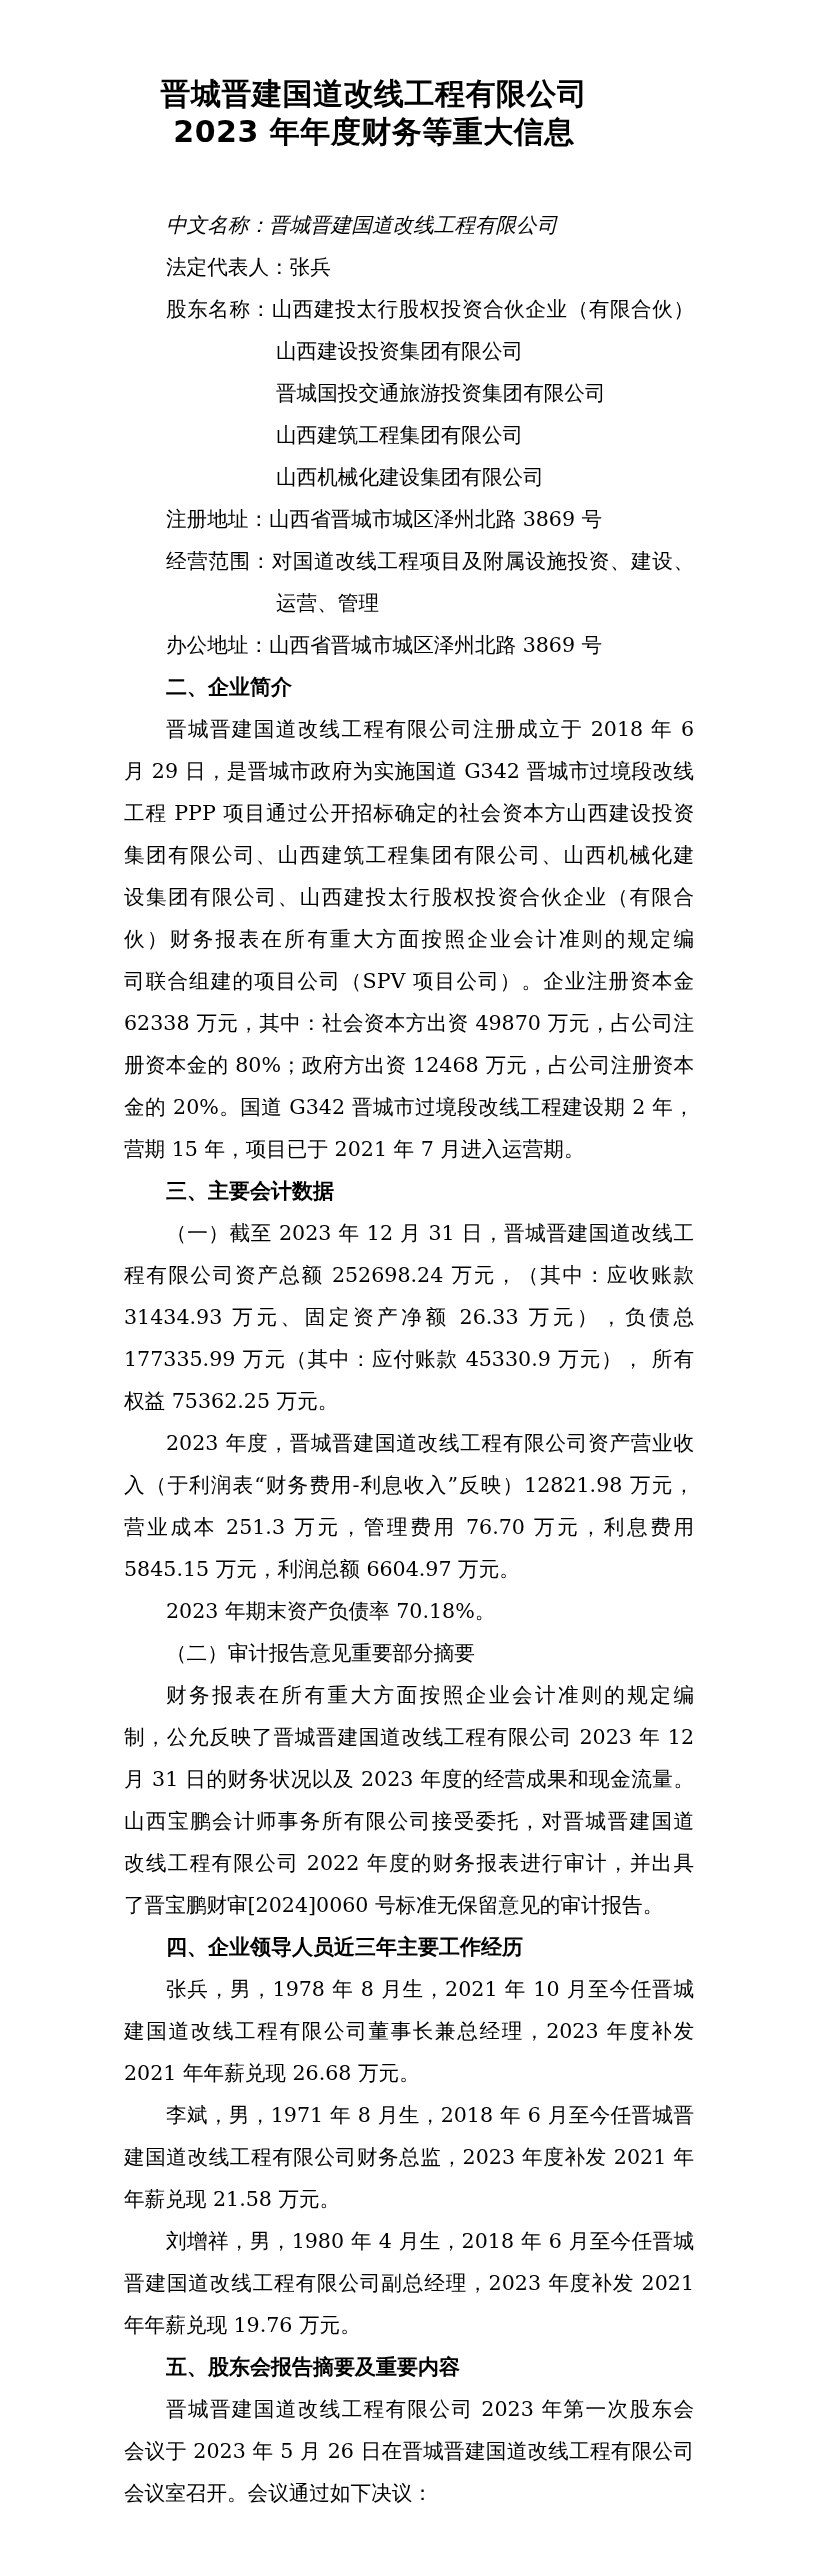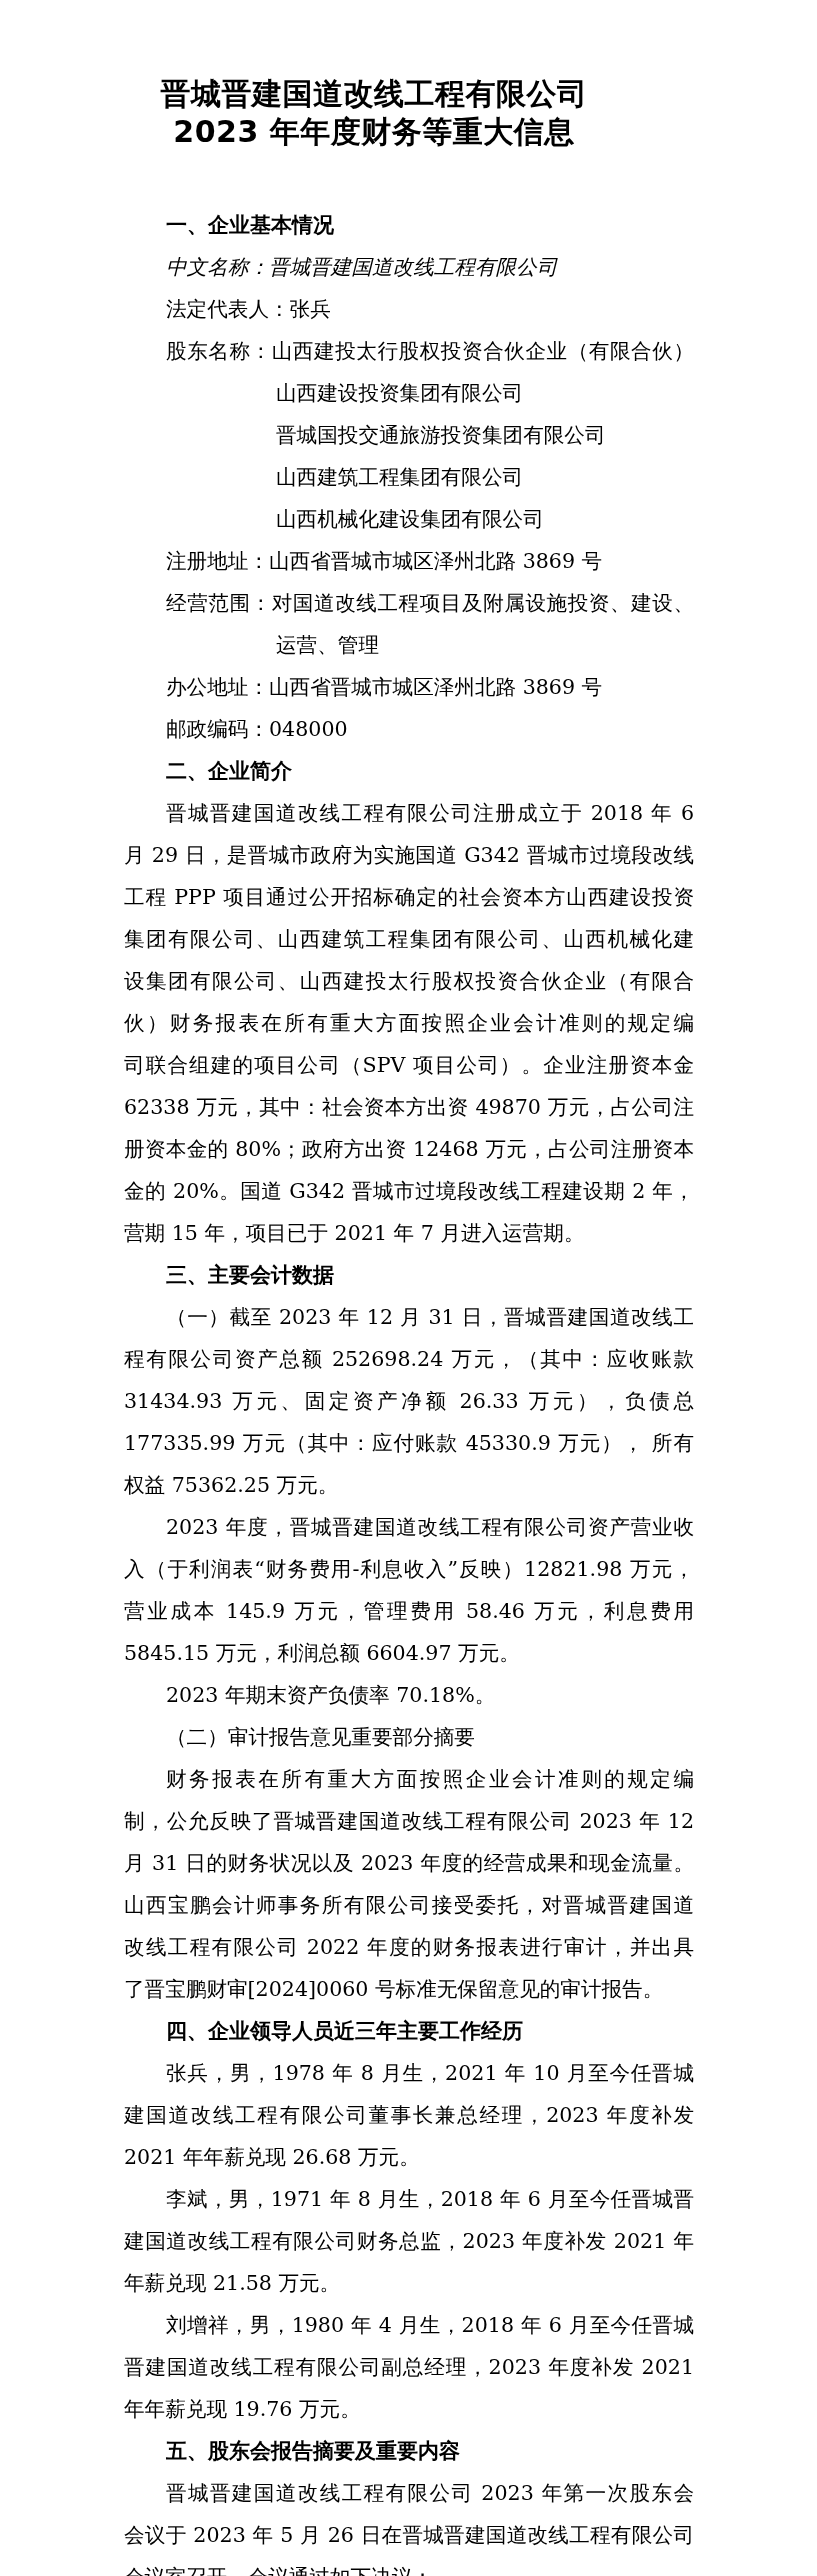--- a/index.html
+++ b/index.html
@@ -53,54 +53,52 @@
 </style>
 </head>
 <body>
 
 <div class="page">
   <div class="title">
     <div class="title-line">晋城晋建国道改线工程有限公司</div>
     <div class="title-line">2023 年年度财务等重大信息</div>
   </div>
   <div class="doc" id="doc-lines">
-      <div class="line heading" style="padding-left: 42px;">一、企业基本情况</div>
       <div class="line" style="padding-left: 42px; font-style: italic;">中文名称：晋城晋建国道改线工程有限公司</div>
       <div class="line" style="padding-left: 42px;">法定代表人：张兵</div>
       <div class="line justify" style="padding-left: 42px;">股东名称：山西建投太行股权投资合伙企业（有限合伙）</div>
       <div class="line" style="padding-left: 152px;">山西建设投资集团有限公司</div>
       <div class="line" style="padding-left: 152px;">晋城国投交通旅游投资集团有限公司</div>
       <div class="line" style="padding-left: 152px;">山西建筑工程集团有限公司</div>
       <div class="line" style="padding-left: 152px;">山西机械化建设集团有限公司</div>
       <div class="line" style="padding-left: 42px;">注册地址：山西省晋城市城区泽州北路 3869 号</div>
       <div class="line justify" style="padding-left: 42px;">经营范围：对国道改线工程项目及附属设施投资、建设、</div>
       <div class="line" style="padding-left: 152px;">运营、管理</div>
       <div class="line" style="padding-left: 42px;">办公地址：山西省晋城市城区泽州北路 3869 号</div>
-      <div class="line" style="padding-left: 42px;">邮政编码：048000</div>
       <div class="line heading" style="padding-left: 42px;">二、企业简介</div>
       <div class="line justify" style="padding-left: 42px;">晋城晋建国道改线工程有限公司注册成立于 2018 年 6</div>
       <div class="line justify">月 29 日，是晋城市政府为实施国道 G342 晋城市过境段改线</div>
       <div class="line justify">工程 PPP 项目通过公开招标确定的社会资本方山西建设投资</div>
       <div class="line justify">集团有限公司、山西建筑工程集团有限公司、山西机械化建</div>
       <div class="line justify">设集团有限公司、山西建投太行股权投资合伙企业（有限合</div>
       <div class="line justify">伙）财务报表在所有重大方面按照企业会计准则的规定编</div>
       <div class="line justify">司联合组建的项目公司（SPV 项目公司）。企业注册资本金</div>
       <div class="line justify">62338 万元，其中：社会资本方出资 49870 万元，占公司注</div>
       <div class="line justify">册资本金的 80%；政府方出资 12468 万元，占公司注册资本</div>
       <div class="line justify">金的 20%。国道 G342 晋城市过境段改线工程建设期 2 年，运</div>
       <div class="line">营期 15 年，项目已于 2021 年 7 月进入运营期。</div>
       <div class="line heading" style="padding-left: 42px;">三、主要会计数据</div>
       <div class="line justify" style="padding-left: 42px;">（一）截至 2023 年 12 月 31 日，晋城晋建国道改线工</div>
       <div class="line justify">程有限公司资产总额 252698.24 万元，（其中：应收账款</div>
       <div class="line justify">31434.93 万元、固定资产净额 26.33 万元），负债总</div>
       <div class="line justify">177335.99 万元（其中：应付账款 45330.9 万元）， 所有者</div>
       <div class="line">权益 75362.25 万元。</div>
       <div class="line justify" style="padding-left: 42px;">2023 年度，晋城晋建国道改线工程有限公司资产营业收</div>
       <div class="line justify">入（于利润表“财务费用-利息收入”反映）12821.98 万元，</div>
-      <div class="line justify">营业成本 145.9 万元，管理费用 58.46 万元，利息费用</div>
+      <div class="line justify">营业成本 251.3 万元，管理费用 76.70 万元，利息费用</div>
       <div class="line">5845.15 万元，利润总额 6604.97 万元。</div>
       <div class="line" style="padding-left: 42px;">2023 年期末资产负债率 70.18%。</div>
       <div class="line" style="padding-left: 42px;">（二）审计报告意见重要部分摘要</div>
       <div class="line justify" style="padding-left: 42px;">财务报表在所有重大方面按照企业会计准则的规定编</div>
       <div class="line justify">制，公允反映了晋城晋建国道改线工程有限公司 2023 年 12</div>
       <div class="line justify">月 31 日的财务状况以及 2023 年度的经营成果和现金流量。</div>
       <div class="line justify">山西宝鹏会计师事务所有限公司接受委托，对晋城晋建国道</div>
       <div class="line justify">改线工程有限公司 2022 年度的财务报表进行审计，并出具</div>
       <div class="line">了晋宝鹏财审[2024]0060 号标准无保留意见的审计报告。</div>
       <div class="line heading" style="padding-left: 42px;">四、企业领导人员近三年主要工作经历</div>

